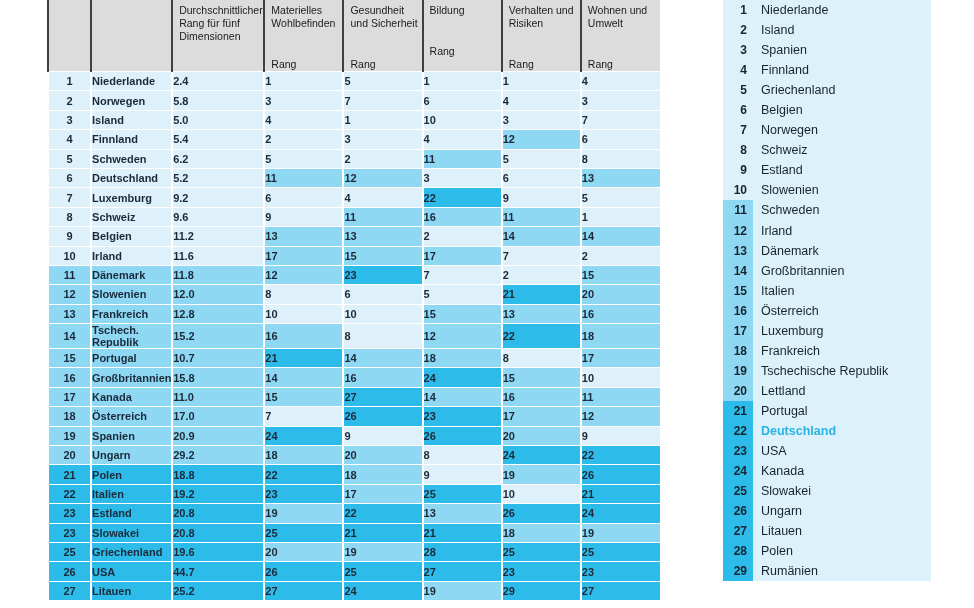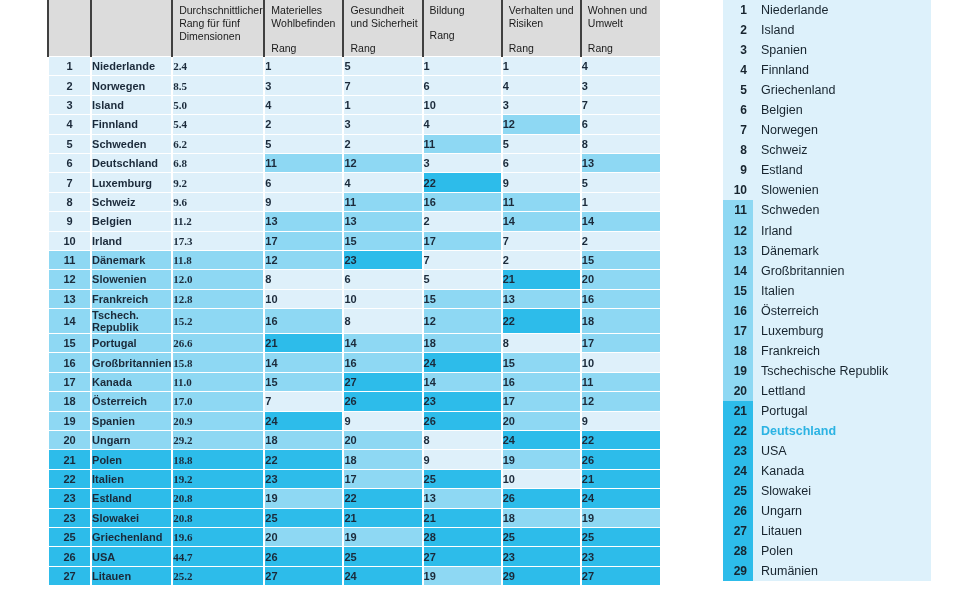--- a/index.html
+++ b/index.html
@@ -61,21 +61,21 @@
     font-size: 10.5px;
     line-height: 13px;
     text-align: left;
     height: 52px;
     padding: 4px 0 0 6px;
     vertical-align: top;
     border-left: 2px solid #404040;
   }
   tr.head-sub td.blank { background: #dcdcdc; }
   .sub-title { display: block; }
-  .sub-rang  { display: block; margin-top: 12px; }
+  .sub-rang  { display: block; margin-top: 28px; }
 
   
   tr.data-row td {
     height: 18.4px;
     font-size: 11px;
     color: #1b2a3a;
     font-weight: bold;
     border-top: 1px solid #ffffff;
     border-bottom: 0;
   }
@@ -86,21 +86,20 @@
   td.cell-country {
     text-align: left;
     padding-left: 7px;
     font-weight: normal;
     font-size: 11.5px;
     color: #1b2a3a;
   }
   td.cell-avg {
     text-align: left;
     padding-left: 8px;
-    font-family: Liberation Serif, serif;
   }
   td.cell-dim {
     text-align: left;
     padding-left: 8px;
   }
   td.highlight-country {
     color: #2bb3e3;
     font-weight: bold;
   }
 
@@ -206,21 +205,21 @@
           <td class="cell-avg t1">2.4</td>
           <td class="cell-dim t1">1</td>
           <td class="cell-dim t1">5</td>
           <td class="cell-dim t1">1</td>
           <td class="cell-dim t1">1</td>
           <td class="cell-dim t1">4</td>
         </tr>
         <tr class="data-row">
           <td class="cell-rank t1">2</td>
           <td class="cell-country t1">Norwegen</td>
-          <td class="cell-avg t1">8.5</td>
+          <td class="cell-avg t1">5.8</td>
           <td class="cell-dim t1">3</td>
           <td class="cell-dim t1">7</td>
           <td class="cell-dim t1">6</td>
           <td class="cell-dim t1">4</td>
           <td class="cell-dim t1">3</td>
         </tr>
         <tr class="data-row">
           <td class="cell-rank t1">3</td>
           <td class="cell-country t1">Island</td>
           <td class="cell-avg t1">5.0</td>
@@ -246,21 +245,21 @@
           <td class="cell-avg t1">6.2</td>
           <td class="cell-dim t1">5</td>
           <td class="cell-dim t1">2</td>
           <td class="cell-dim t2">11</td>
           <td class="cell-dim t1">5</td>
           <td class="cell-dim t1">8</td>
         </tr>
         <tr class="data-row">
           <td class="cell-rank t1">6</td>
           <td class="cell-country t1 highlight-country">Deutschland</td>
-          <td class="cell-avg t1">6.8</td>
+          <td class="cell-avg t1">5.2</td>
           <td class="cell-dim t2">11</td>
           <td class="cell-dim t2">12</td>
           <td class="cell-dim t1">3</td>
           <td class="cell-dim t1">6</td>
           <td class="cell-dim t2">13</td>
         </tr>
         <tr class="data-row">
           <td class="cell-rank t1">7</td>
           <td class="cell-country t1">Luxemburg</td>
           <td class="cell-avg t1">9.2</td>
@@ -286,21 +285,21 @@
           <td class="cell-avg t1">11.2</td>
           <td class="cell-dim t2">13</td>
           <td class="cell-dim t2">13</td>
           <td class="cell-dim t1">2</td>
           <td class="cell-dim t2">14</td>
           <td class="cell-dim t2">14</td>
         </tr>
         <tr class="data-row">
           <td class="cell-rank t1">10</td>
           <td class="cell-country t1">Irland</td>
-          <td class="cell-avg t1">17.3</td>
+          <td class="cell-avg t1">11.6</td>
           <td class="cell-dim t2">17</td>
           <td class="cell-dim t2">15</td>
           <td class="cell-dim t2">17</td>
           <td class="cell-dim t1">7</td>
           <td class="cell-dim t1">2</td>
         </tr>
         <tr class="data-row">
           <td class="cell-rank t2">11</td>
           <td class="cell-country t2">Dänemark</td>
           <td class="cell-avg t2">11.8</td>
@@ -336,21 +335,21 @@
           <td class="cell-avg t2">15.2</td>
           <td class="cell-dim t2">16</td>
           <td class="cell-dim t1">8</td>
           <td class="cell-dim t2">12</td>
           <td class="cell-dim t3">22</td>
           <td class="cell-dim t2">18</td>
         </tr>
         <tr class="data-row">
           <td class="cell-rank t2">15</td>
           <td class="cell-country t2">Portugal</td>
-          <td class="cell-avg t2">26.6</td>
+          <td class="cell-avg t2">10.7</td>
           <td class="cell-dim t3">21</td>
           <td class="cell-dim t2">14</td>
           <td class="cell-dim t2">18</td>
           <td class="cell-dim t1">8</td>
           <td class="cell-dim t2">17</td>
         </tr>
         <tr class="data-row">
           <td class="cell-rank t2">16</td>
           <td class="cell-country t2">Großbritannien</td>
           <td class="cell-avg t2">15.8</td>

